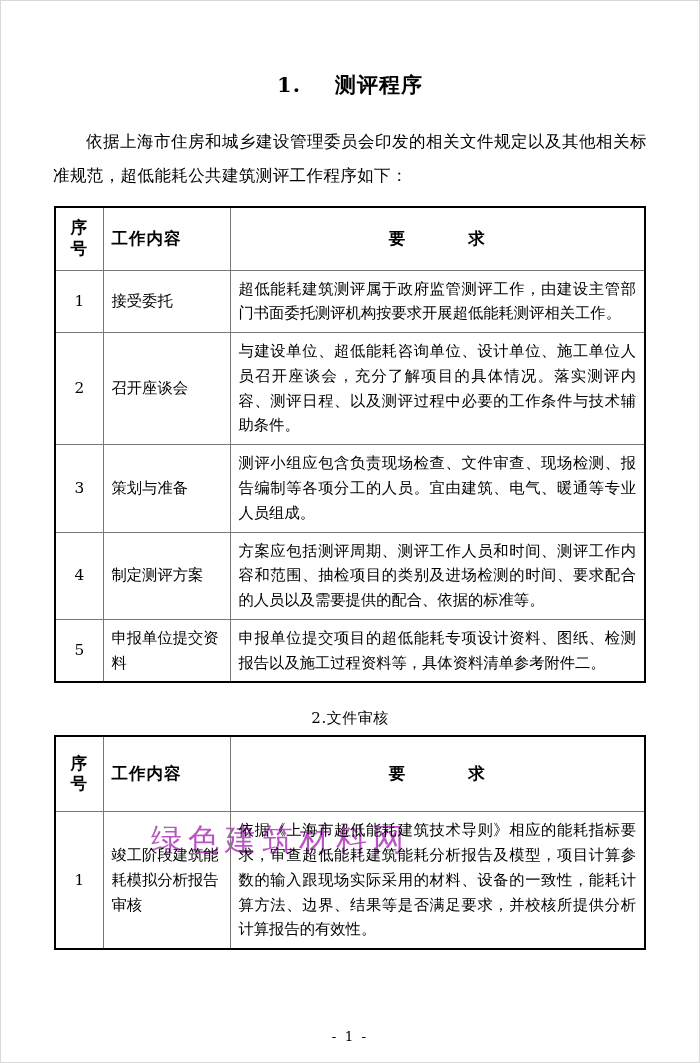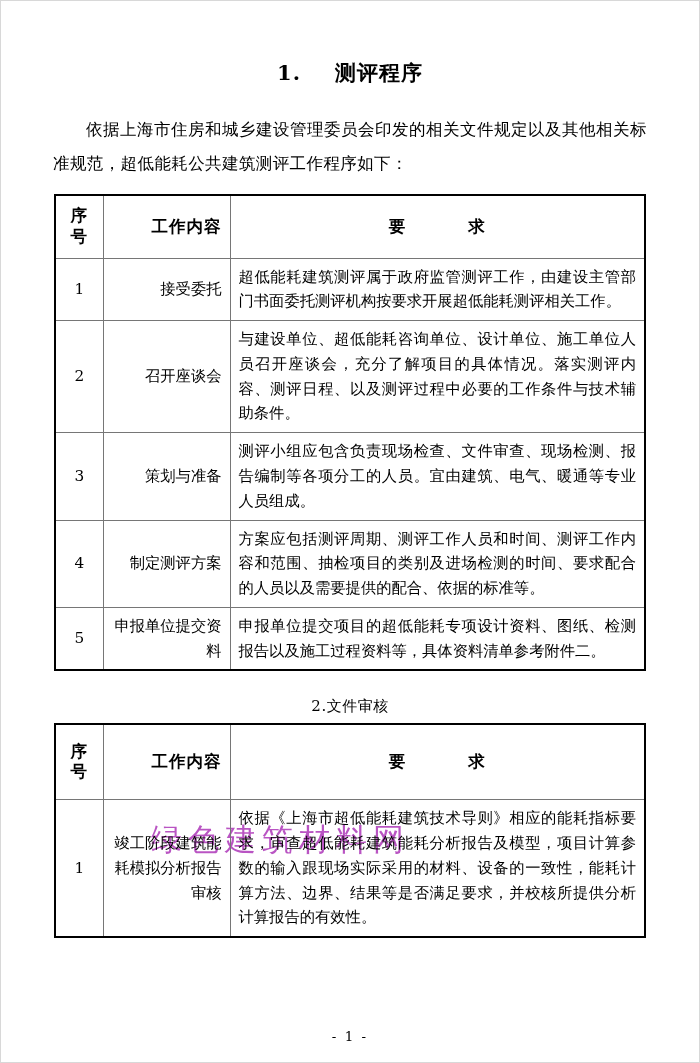--- a/index.html
+++ b/index.html
@@ -33,21 +33,21 @@
     font-family: "DejaVu Sans", "Liberation Sans", sans-serif;
     font-size: 31px;
     letter-spacing: 6px;
     white-space: nowrap;
     opacity: .75;
   }
   
   .doc-title {
     position: relative;
     z-index: 2;
-    margin: 4px;
+    margin: 16px;
     padding-top: 54px;
     text-align: center;
     font-family: "DejaVu Serif", "Liberation Serif", serif;
     font-weight: bold;
     font-size: 21px;
     letter-spacing: 1px;
   }
   .doc-title .num {
     display: inline-block;
     margin-right: 34px;
@@ -87,21 +87,21 @@
     border: 1px solid #767676;
     padding: 6px 8px;
     vertical-align: middle;
     font-weight: normal;
     background: transparent;
   }
   .proc-table {
     border: 2px solid #000000;
   }
   .col-no    { width: 48px;  text-align: center; }
-  .col-work  { width: 127px; text-align: right; }
+  .col-work  { width: 127px; text-align: left; }
   .col-req   { width: auto;  text-align: left;   }
 
   .proc-table thead td {
     font-size: 16.5px;
     font-weight: bold;
     letter-spacing: 1px;
   }
   .hdr-no {
     line-height: 1.25;
     font-size: 16.5px;

